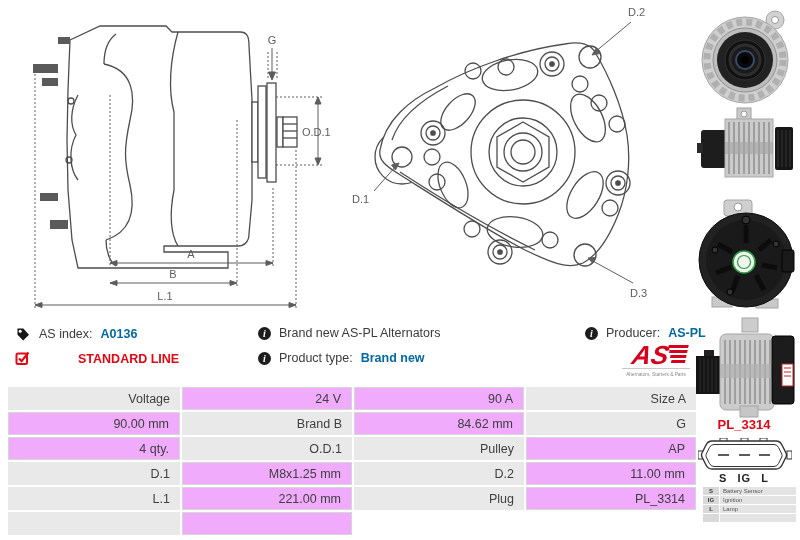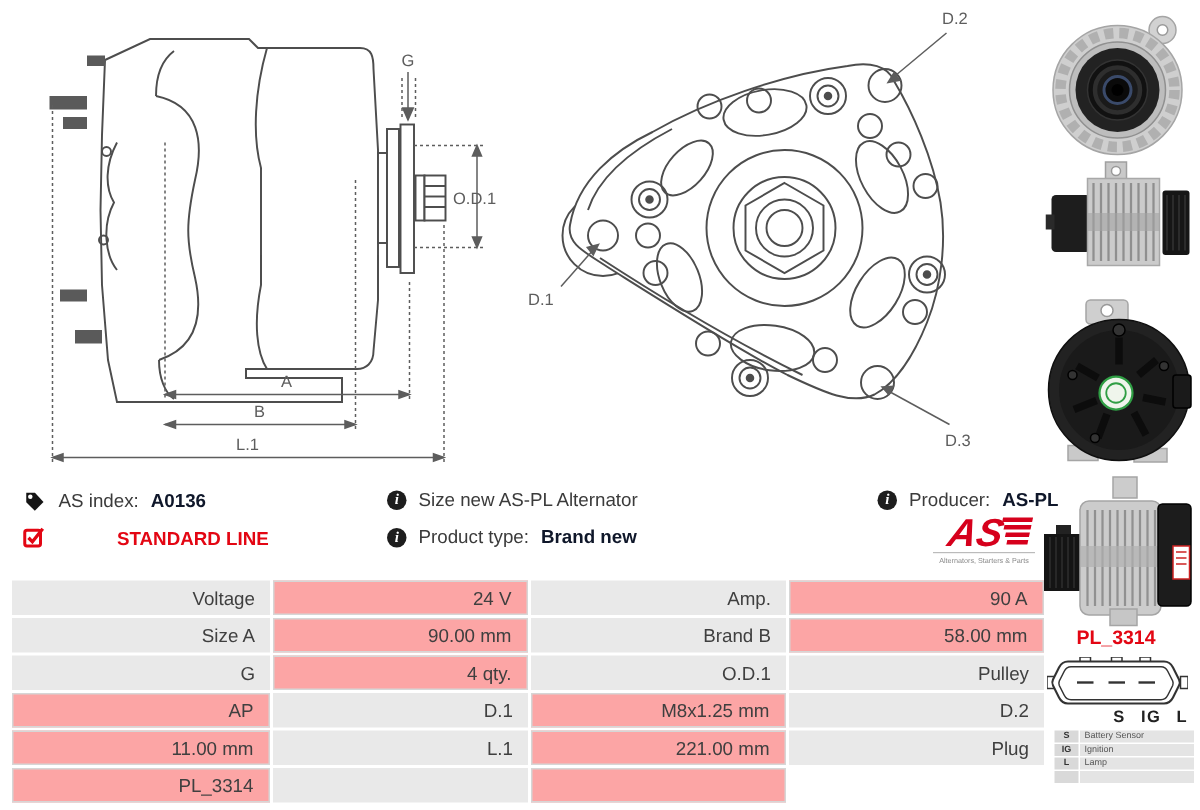--- a/index.html
+++ b/index.html
@@ -1,35 +1,35 @@
 <!DOCTYPE html>
 <html><head>
 <meta charset="utf-8">
 <style>
   html,body{margin:0;padding:0;background:#fff;}
   #stage{position:relative;width:800px;height:540px;background:#fff;overflow:hidden;
          font-family:"Liberation Sans",sans-serif;color:#3b3b3b;}
   .abs{position:absolute;}
   
   .inforow{position:absolute;display:flex;align-items:center;gap:8px;font-size:12.5px;white-space:nowrap;}
-  .inforow b{font-weight:bold;color:#0f172a;}
+  .inforow b{font-weight:bold;color:#0369a1;}
   .iico{display:inline-flex;width:13px;height:13px;border-radius:50%;background:#1d1d1d;color:#fff;
         font:italic bold 10px/13px "Liberation Serif",serif;justify-content:center;align-items:center;flex:0 0 13px;}
   .redline{color:#e30613;font-weight:bold;margin-left:40px;}
   
   .spec-table{position:absolute;left:8px;top:387px;width:682px;display:grid;
               grid-template-columns:172px 170px 170px 170px;grid-auto-rows:23px;gap:2px;
               font-size:12.5px;color:#3f3f3f;}
   .cell{display:flex;align-items:center;justify-content:flex-end;padding-right:10px;box-sizing:border-box;}
   .cell.lab{background:#e9e9e9;}
-  .cell.val{background:#fca5a5;border:1px solid #d6d6d6;}
+  .cell.val{background:#f0abfc;border:1px solid #d6d6d6;}
   
   .plug-code{position:absolute;left:696px;top:417px;width:96px;text-align:center;
              color:#e30613;font-weight:bold;font-size:13px;}
-  .pin-labels{position:absolute;left:696px;top:472px;width:96px;text-align:right;
+  .pin-labels{position:absolute;left:696px;top:472px;width:96px;text-align:center;
               font-weight:bold;font-size:11px;color:#222;word-spacing:6px;letter-spacing:1px;}
   .legend{position:absolute;left:703px;top:487px;display:grid;grid-template-columns:16px 76px;
           grid-auto-rows:8px;gap:1px;font-size:6px;color:#555;}
   .lg-key{background:#d9d9d9;display:flex;align-items:center;justify-content:center;font-weight:bold;color:#333;}
   .lg-val{background:#e4e4e4;display:flex;align-items:center;padding-left:3px;}
   
   .aslogo{position:absolute;left:620px;top:339px;width:72px;}
   svg text{font-family:"Liberation Sans",sans-serif;}
   .dimtxt{font-size:11px;fill:#5d5d5d;}
 </style>
@@ -286,21 +286,21 @@
   <div class="inforow" style="left:15px;top:351px">
     <svg width="15" height="15" viewBox="0 0 15 15">
       <rect x="1.5" y="2.5" width="10.5" height="10.5" rx="1.5" fill="none" stroke="#e30613" stroke-width="2"></rect>
       <polyline points="4,7.5 6.6,10.2 13.5,1.5" fill="none" stroke="#e30613" stroke-width="2.2"></polyline>
     </svg>
     <span class="redline">STANDARD LINE</span>
   </div>
 
   <div class="inforow" style="left:258px;top:326px">
     <span class="iico">i</span>
-    <span>Size new AS-PL Alternator</span>
+    <span>Brand new AS-PL Alternators</span>
   </div>
 
   <div class="inforow" style="left:258px;top:351px">
     <span class="iico">i</span>
     <span>Product type:</span>
     <b>Brand new</b>
   </div>
 
   <div class="inforow" style="left:585px;top:326px">
     <span class="iico">i</span>
@@ -318,27 +318,26 @@
         <rect x="56" y="21" width="14" height="3" fill="#d6001c"></rect>
       </g>
       <rect x="2" y="29" width="68" height="0.8" fill="#bbbbbb"></rect>
       <text x="36" y="36.5" font-size="4.8" fill="#8a8a8a" text-anchor="middle">Alternators, Starters &amp; Parts</text>
     </svg>
   </div>
 
   <div class="spec-table">
     <div class="cell lab">Voltage</div>
     <div class="cell val">24 V</div>
-    <div class="cell lab">Amp.</div>
     <div class="cell val">90 A</div>
 
     <div class="cell lab">Size A</div>
     <div class="cell val">90.00 mm</div>
     <div class="cell lab">Brand B</div>
-    <div class="cell val">58.00 mm</div>
+    <div class="cell val">84.62 mm</div>
 
     <div class="cell lab">G</div>
     <div class="cell val">4 qty.</div>
     <div class="cell lab">O.D.1</div>
 
     <div class="cell lab">Pulley</div>
     <div class="cell val">AP</div>
     <div class="cell lab">D.1</div>
     <div class="cell val">M8x1.25 mm</div>
 

